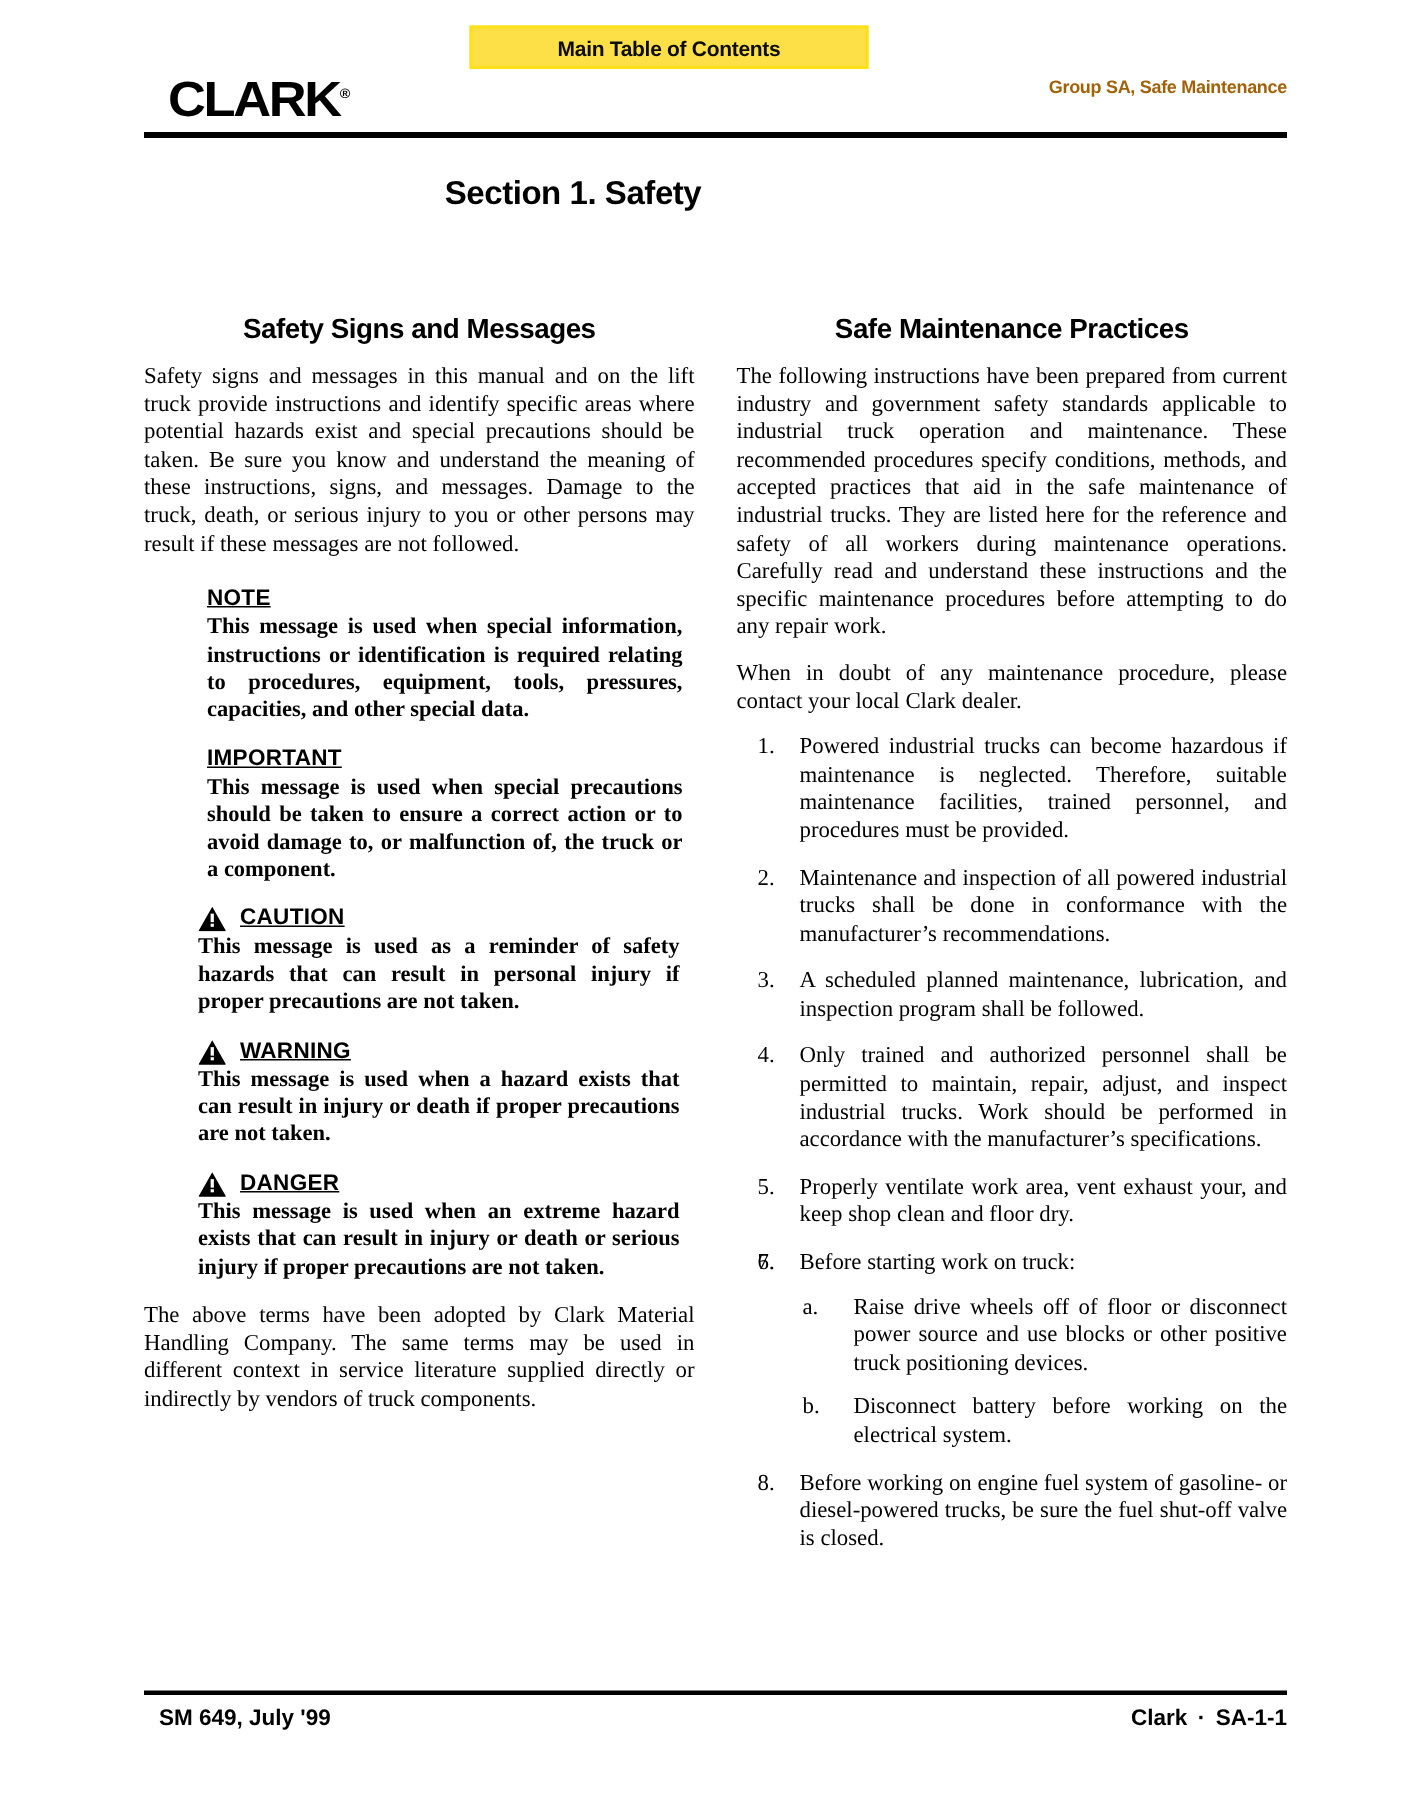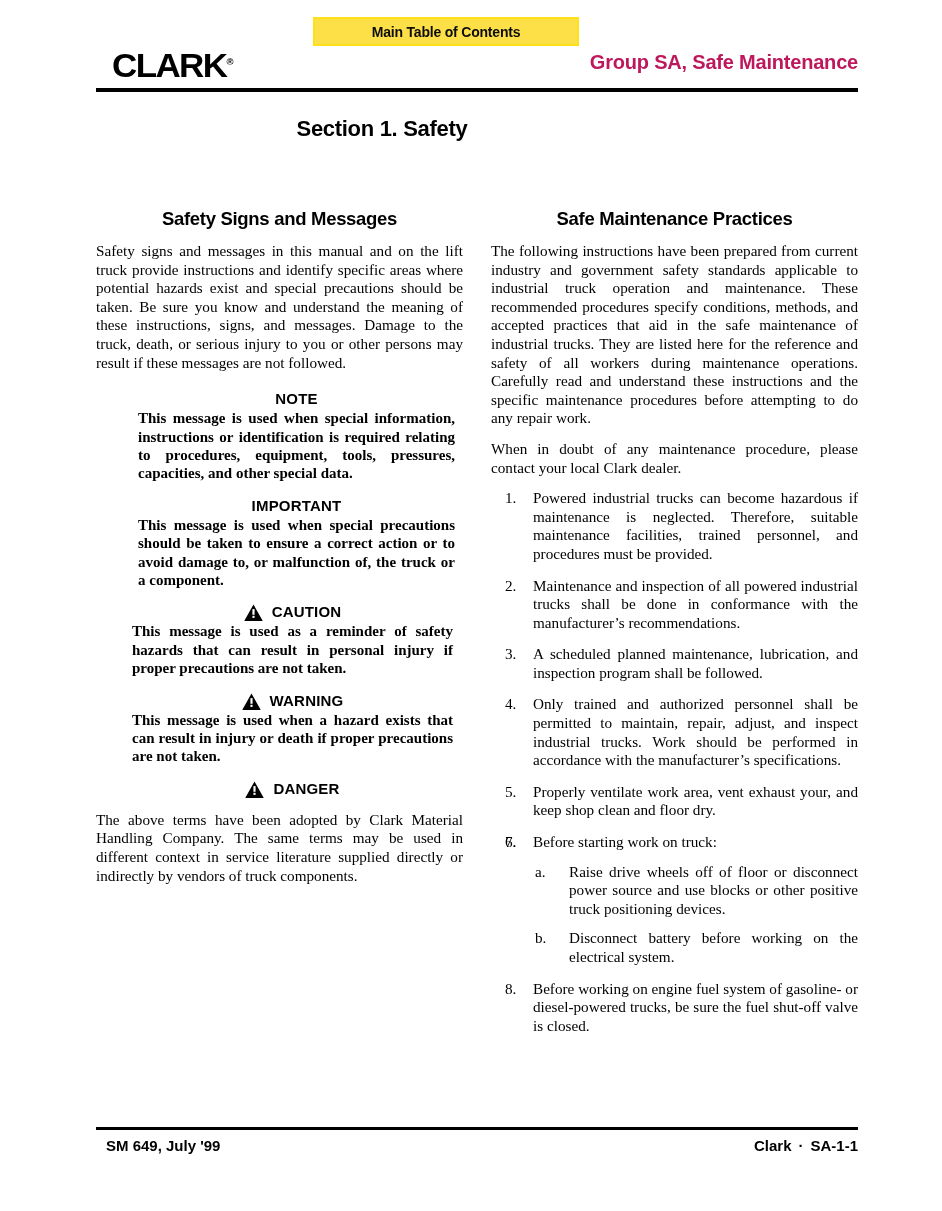--- a/index.html
+++ b/index.html
@@ -72,23 +72,23 @@
     font-size: 9px;
     vertical-align: super;
     letter-spacing: 0;
   }
   .group-title {
     position: absolute;
     right: 0px;
     top: 6px;
     font-family: "Liberation Sans", "DejaVu Sans", sans-serif;
     font-weight: bold;
-    font-size: 20px;
+    font-size: 12px;
     letter-spacing: -0.2px;
-    color: #be185d;
+    color: #a16207;
   }
   .header-rule {
     position: absolute;
     left: 96px;
     top: 88px;
     width: 762px;
     height: 4px;
     background: #000;
   }
 
@@ -147,22 +147,22 @@
 
   .alert-head {
     font-family: "Liberation Sans", "DejaVu Sans", sans-serif;
     font-weight: bold;
     font-size: 15px;
     text-align: center;
     letter-spacing: 0.2px;
     margin-bottom: 2px;
     display: flex;
     align-items: center;
-    justify-content: center;
     gap: 9px;
+    text-decoration: underline;
   }
   .alert-head .alert-word { display: inline-block; }
 
   .warn-tri {
     display: inline-block;
     width: 19px;
     height: 17px;
     position: relative;
     top: 1px;
   }
@@ -319,20 +319,21 @@
         <div class="alert-head">
           <span class="warn-tri">
             <svg viewBox="0 0 20 18" width="19" height="17" aria-hidden="true">
               <path d="M10 0.6 L19.4 17.2 Q19.9 17.9 19.0 17.9 L1.0 17.9 Q0.1 17.9 0.6 17.2 Z" fill="#000"></path>
               <rect x="8.85" y="5.4" width="2.3" height="6.0" fill="#fff"></rect>
               <rect x="8.85" y="12.5" width="2.3" height="2.2" fill="#fff"></rect>
             </svg>
           </span>
           <span class="alert-word">DANGER</span>
         </div>
+        <p class="alert-text">This message is used when an extreme hazard exists that can result in injury or death or serious injury if proper precautions are not taken.</p>
       </div>
 
       <p class="body closing">The above terms have been adopted by Clark Material Handling Company. The same terms may be used in different context in service literature supplied directly or indirectly by vendors of truck components.</p>
     </div>
 
     <div class="col col-right">
       <h2 class="col-head">Safe Maintenance Practices</h2>
       <p class="body">The following instructions have been prepared from current industry and government safety standards applicable to industrial truck operation and maintenance. These recommended procedures specify conditions, methods, and accepted practices that aid in the safe maintenance of industrial trucks. They are listed here for the reference and safety of all workers during maintenance operations. Carefully read and understand these instructions and the specific maintenance procedures before attempting to do any repair work.</p>
       <p class="body">When in doubt of any maintenance procedure, please contact your local Clark dealer.</p>
 

